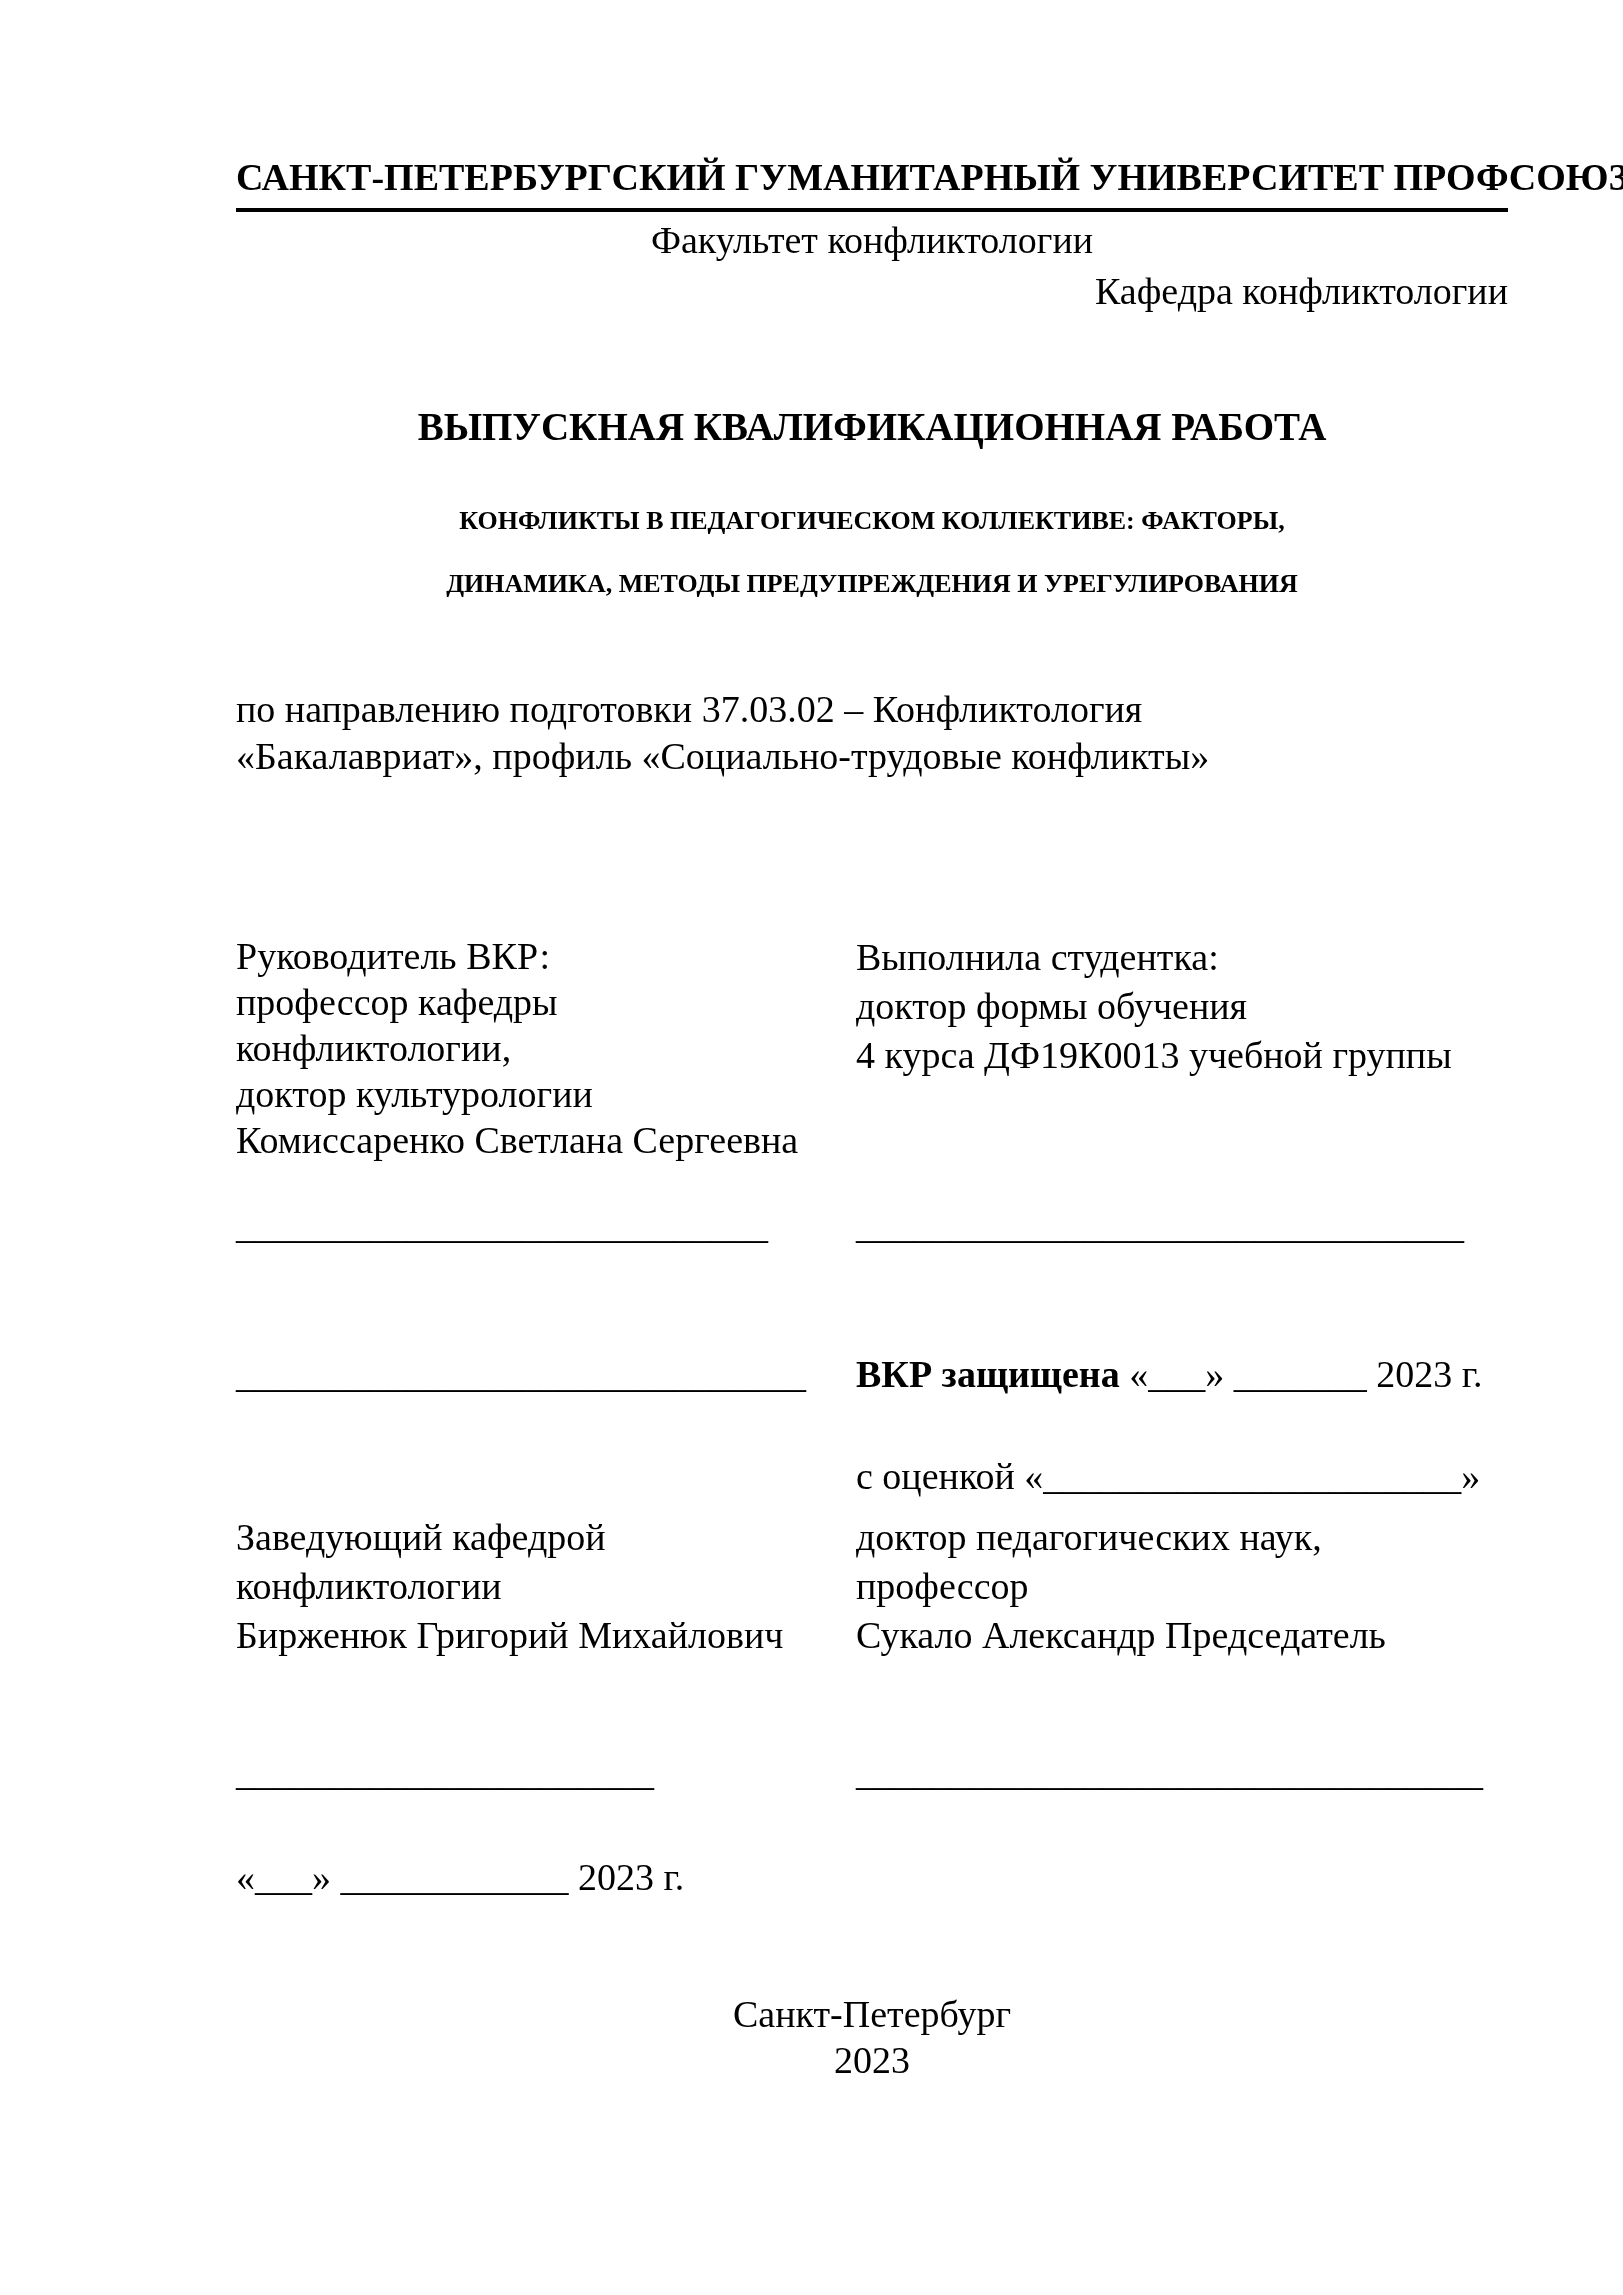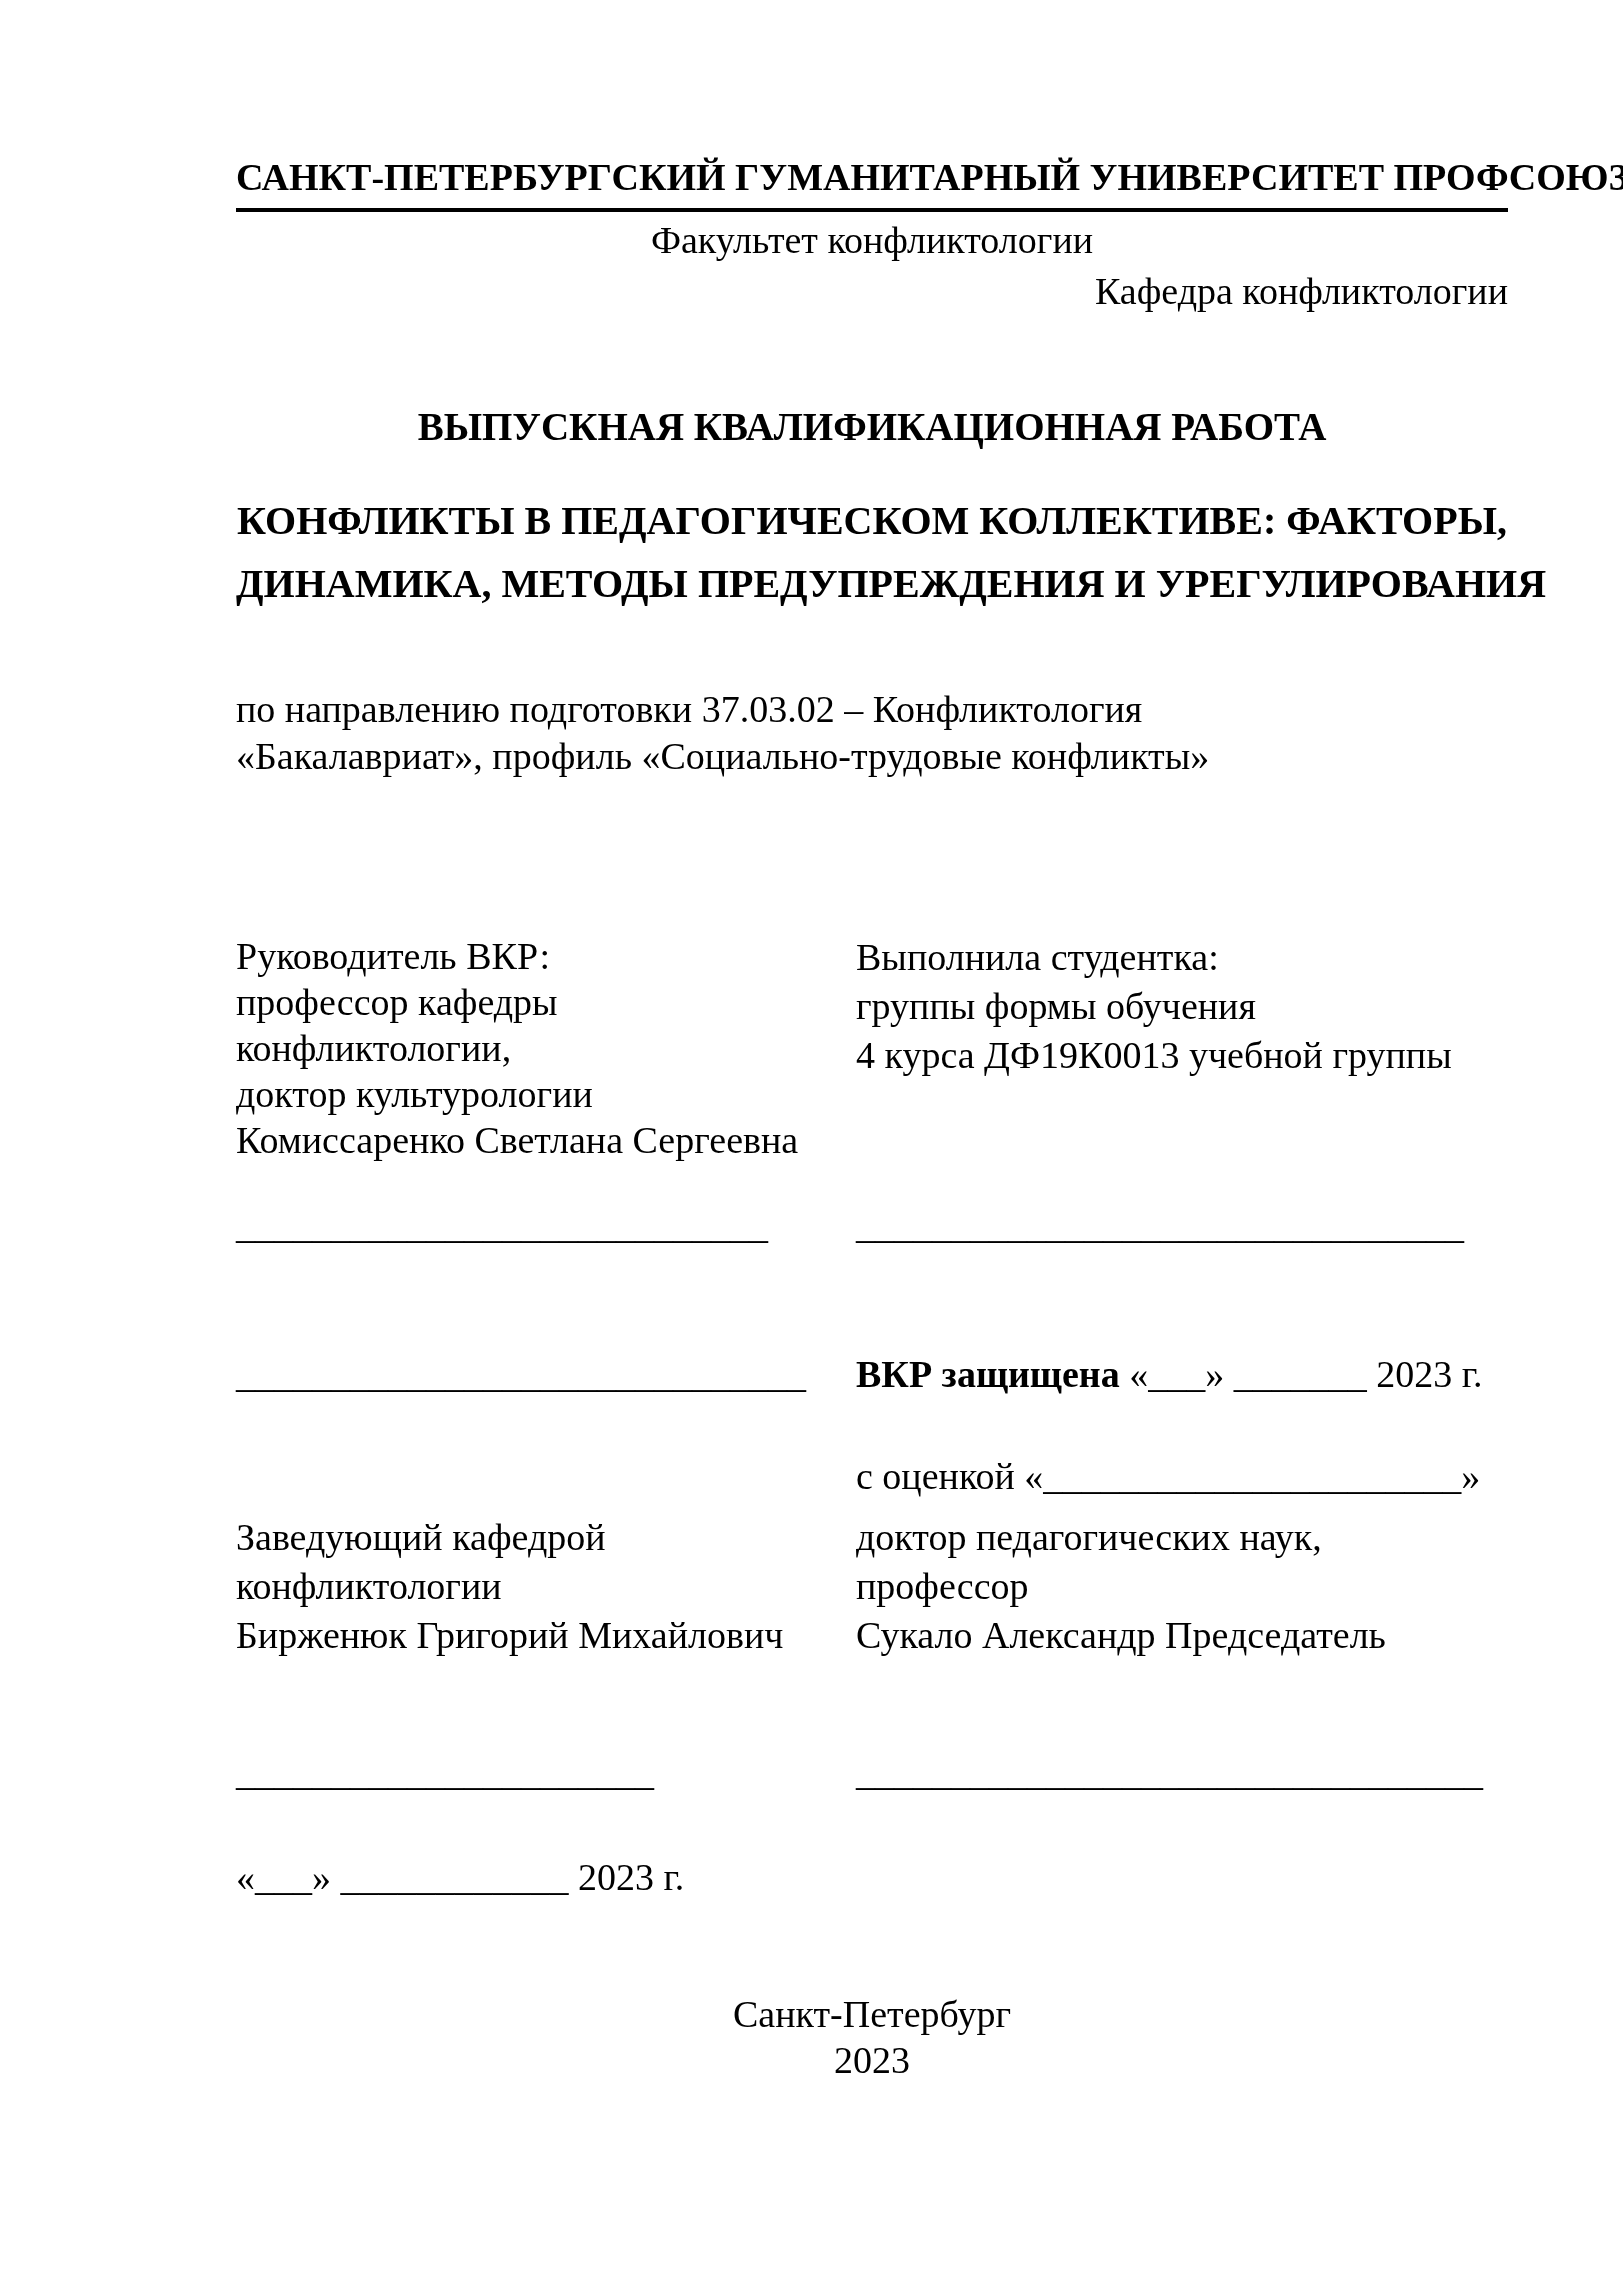--- a/index.html
+++ b/index.html
@@ -43,21 +43,21 @@
   .work-type {
     font-weight: 700;
     font-size: 39px;
     line-height: 47px;
     text-align: center;
     white-space: nowrap;
     margin-top: 88px;
   }
   .thesis-title {
     font-weight: 700;
-    font-size: 40px;
+    font-size: 26px;
     line-height: 63px;
     text-align: center;
     white-space: nowrap;
     margin-top: 39px;
   }
   .program {
     text-align: left;
     line-height: 47px;
     margin-top: 71px;
     white-space: nowrap;
@@ -110,21 +110,21 @@
     <div class="grid block-people">
       <div class="col-left">
         <div class="line-div">Руководитель ВКР:</div>
         <div class="line-div">профессор кафедры</div>
         <div class="line-div">конфликтологии,</div>
         <div class="line-div">доктор культурологии</div>
         <div class="line-div">Комиссаренко Светлана Сергеевна</div>
       </div>
       <div class="col-right">
         <div class="line-div">Выполнила студентка:</div>
-        <div class="line-div">группы формы обучения</div>
+        <div class="line-div">доктор формы обучения</div>
         <div class="line-div">4 курса ДФ19К0013 учебной группы</div>
       </div>
     </div>
 
     <div class="grid row-sign1">
       <div>____________________________</div>
       <div>________________________________</div>
     </div>
 
     <div class="grid row-defense">

